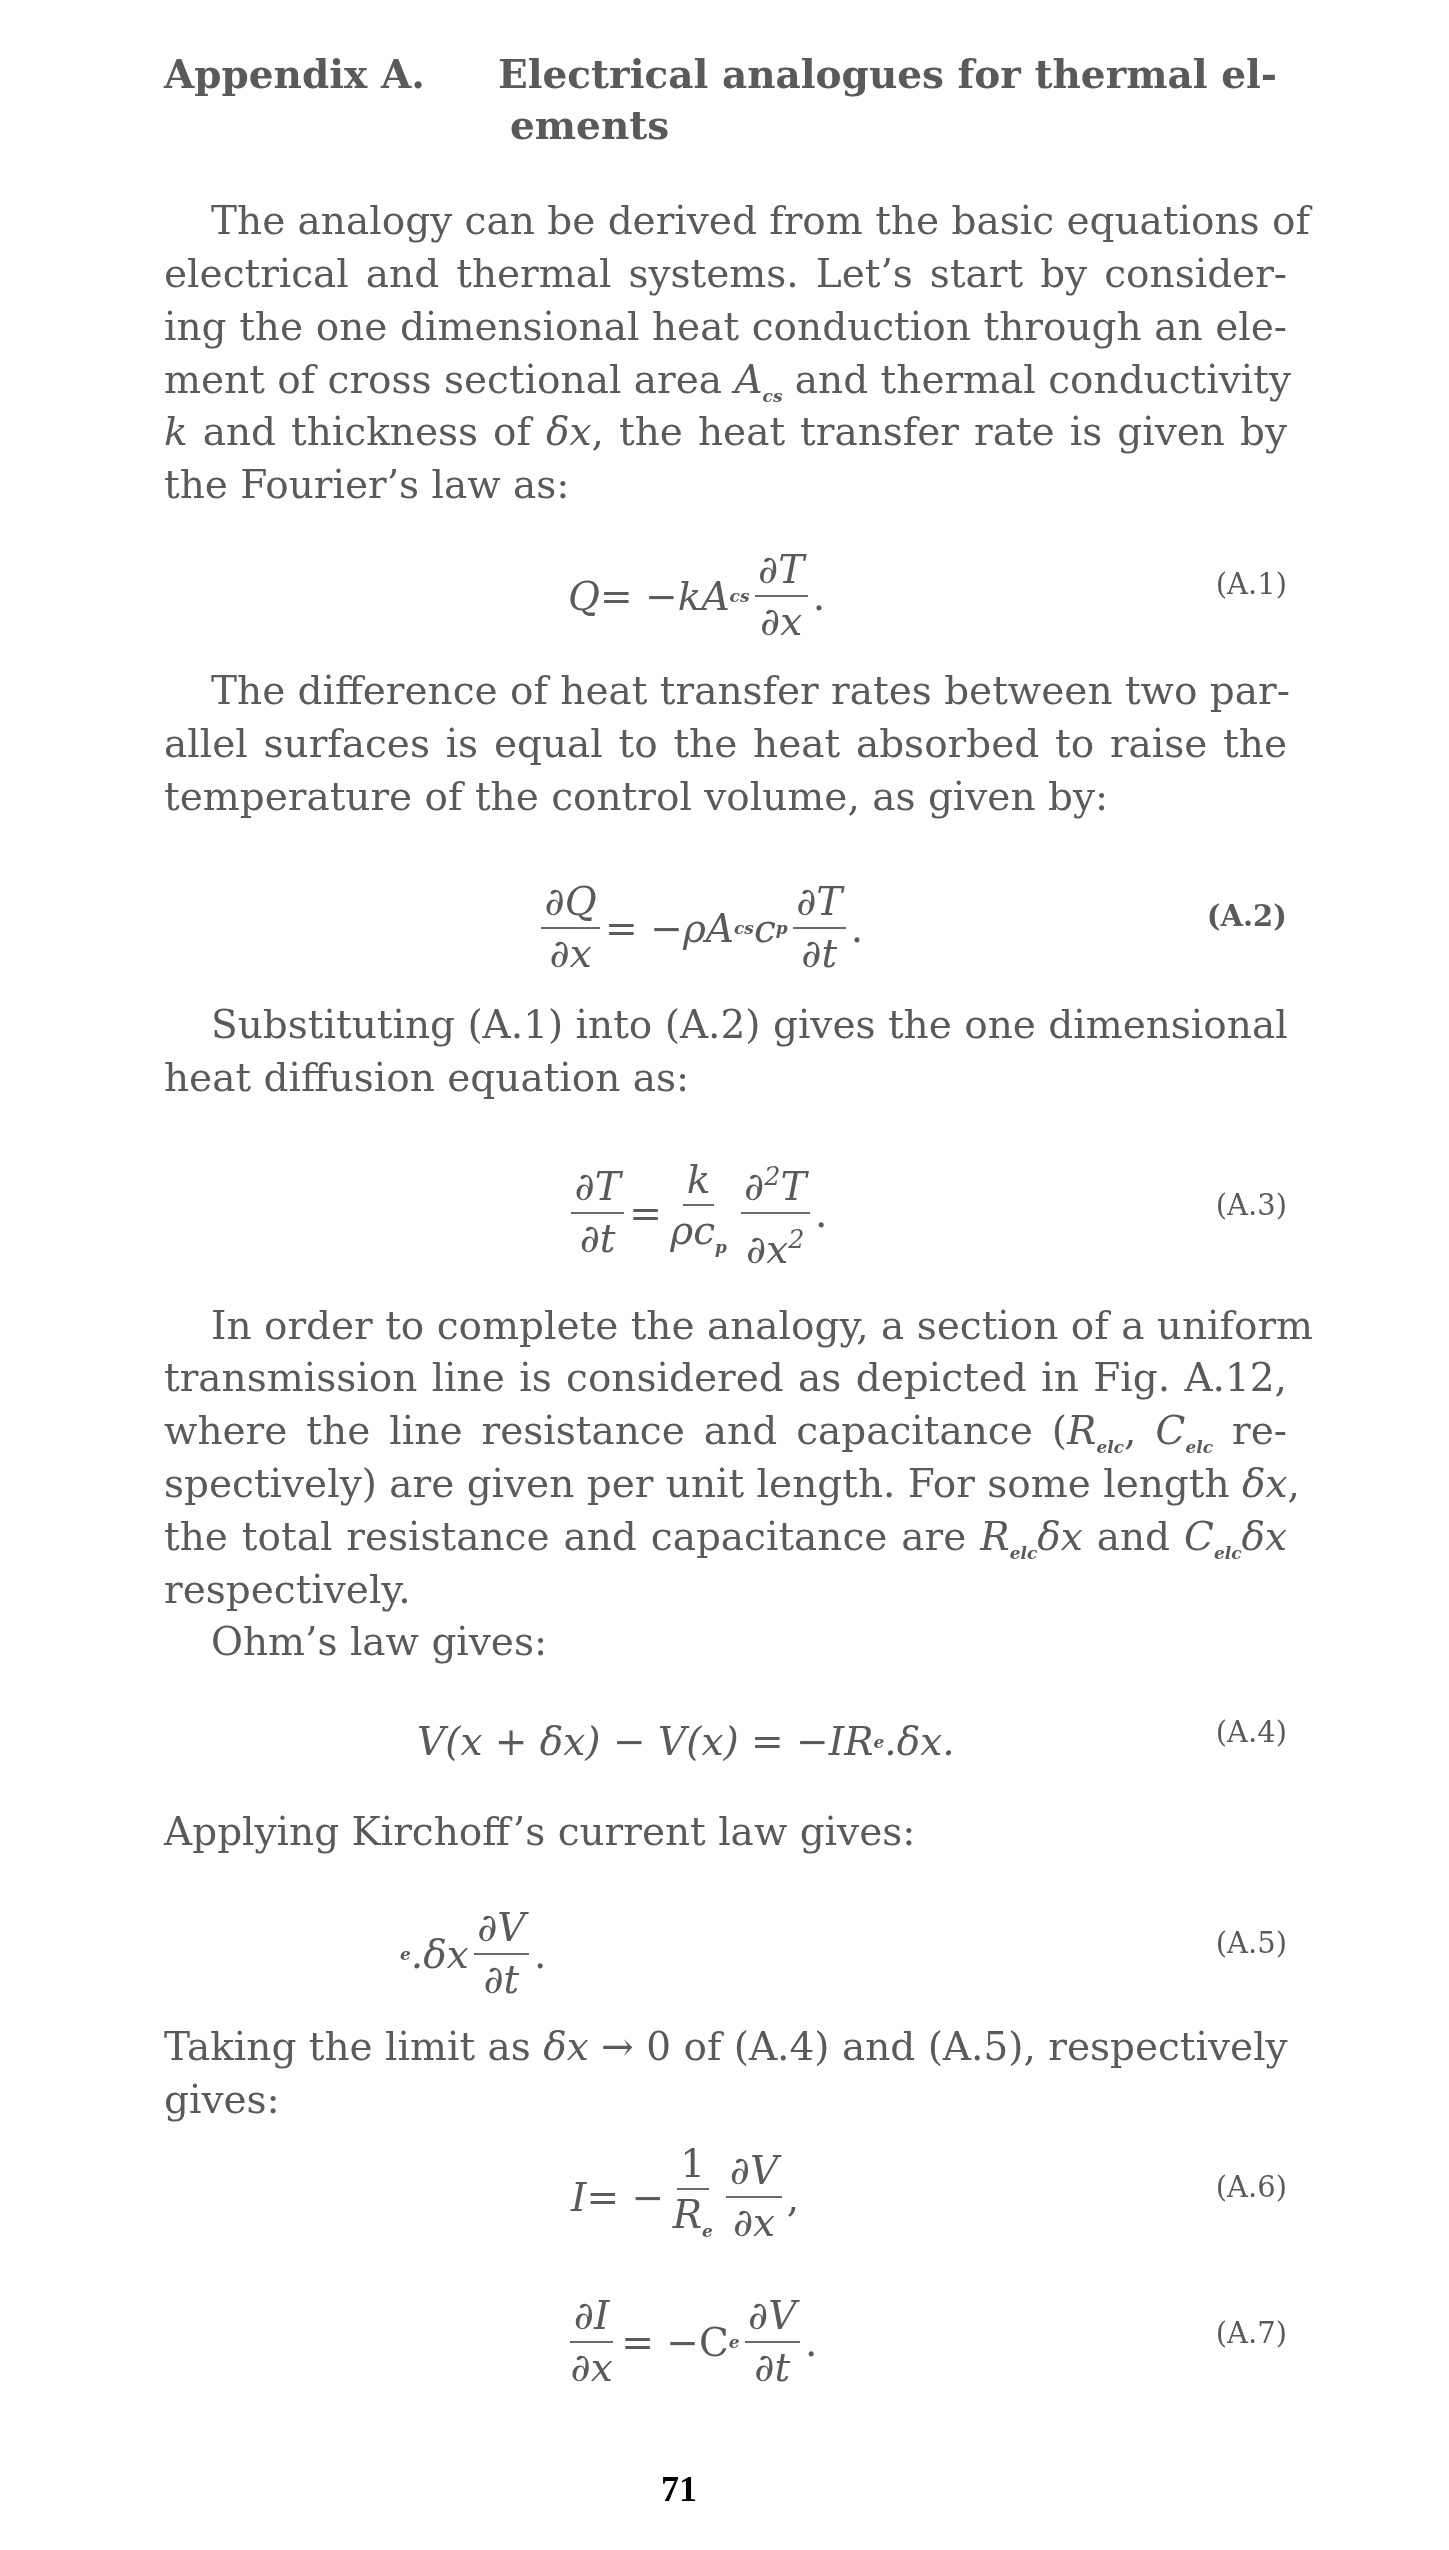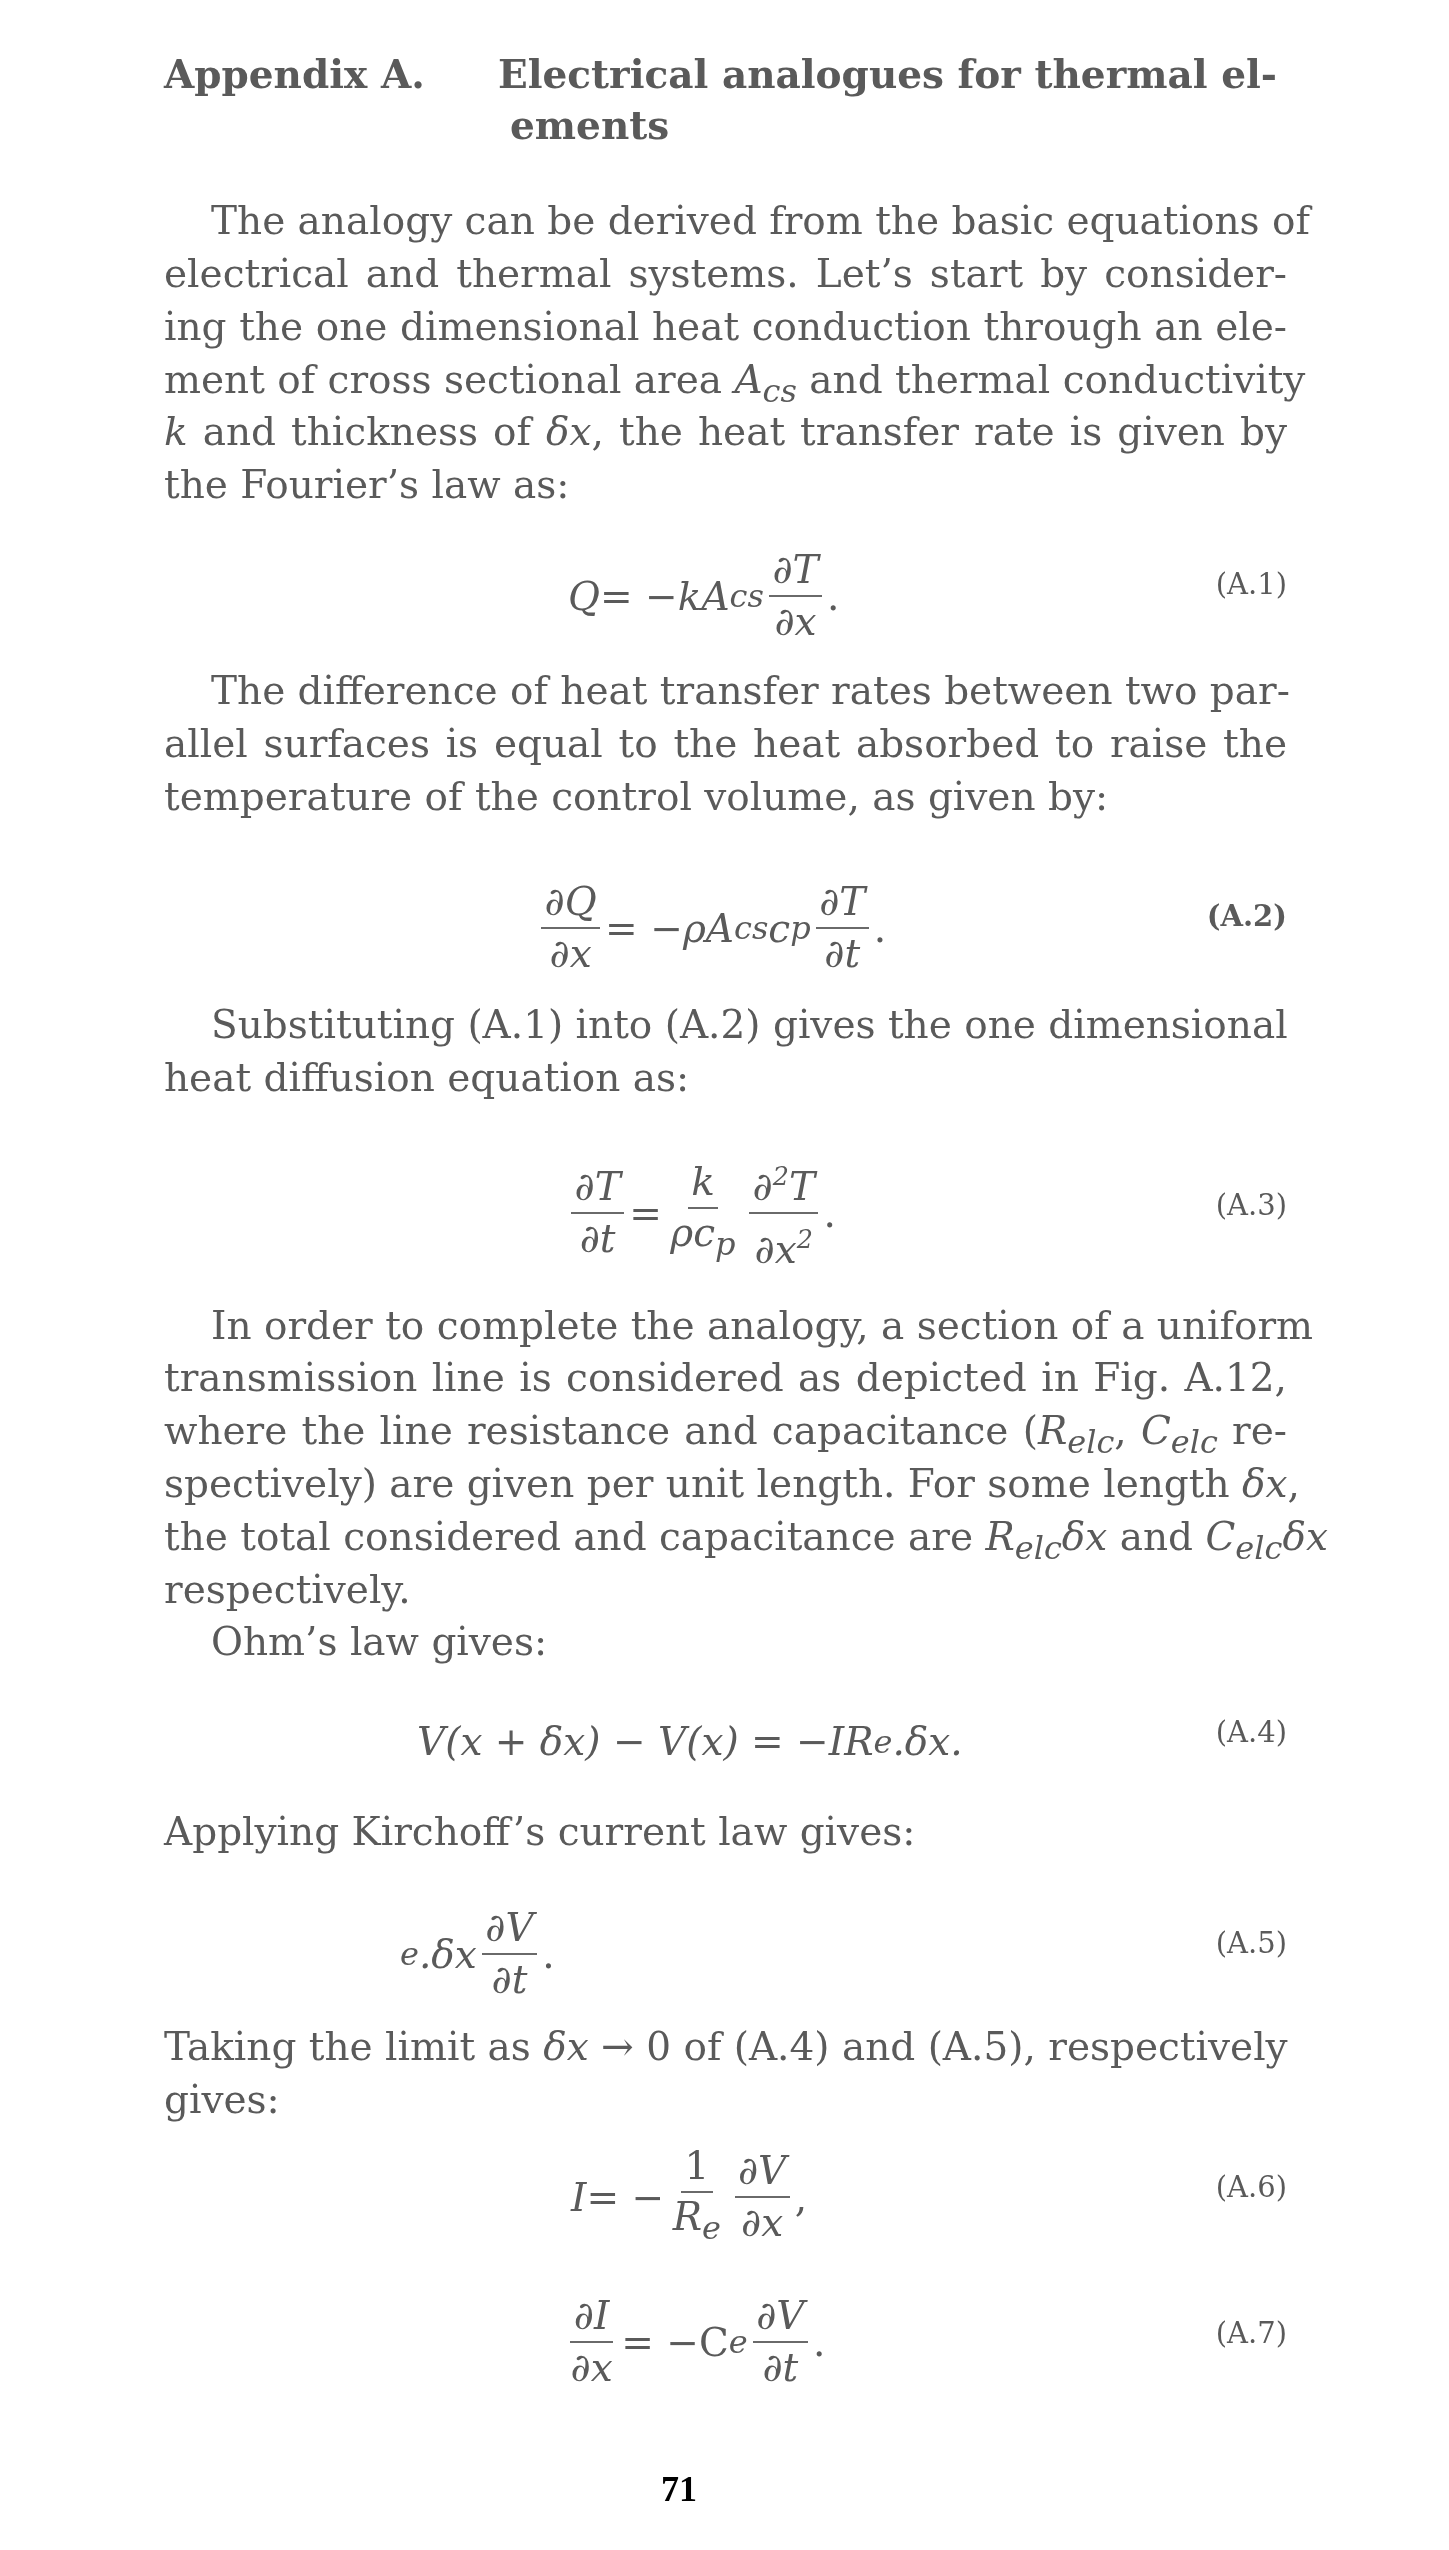--- a/index.html
+++ b/index.html
@@ -9,21 +9,21 @@
         white-space:nowrap; text-align:justify; text-align-last:justify; }
   .ln.last { text-align-last:left; }
   .ln.ind { left:211px; width:1076px; }
   .hd { position:absolute; font-weight:bold; font-size:39px; white-space:nowrap; color:#5a5a5a; }
   .eq { position:absolute; font-size:39px; white-space:nowrap; font-style:italic; display:flex; align-items:center; }
   .eq .up { font-style:normal; }
   .eqn { position:absolute; right:162px; font-size:29px; white-space:nowrap; }
   .frac { display:inline-flex; flex-direction:column; align-items:center; vertical-align:middle; margin:0 5.1px; }
   .frac .num { border-bottom:2.6px solid #6a6a6a; padding:0 3.4px 1.7px; line-height:46px; }
   .frac .den { padding:1.7px 3.4px 0; line-height:46px; }
-  sub { font-size:32px; vertical-align:-8.5px; }
+  sub { font-size:17px; vertical-align:-8.5px;font-weight:bold; }
   sup { font-size:25.5px; vertical-align:15.3px; }
   .pg { position:absolute; left:661px; top:2468px; font-family:"Liberation Serif",serif;
         font-weight:bold; font-size:36px; color:#000; }
   i { font-style:italic; }
 </style>
 </head>
 <body>
 
 <div class="hd" style="left:164px;top:51px;">Appendix A.</div>
 <div class="hd" style="left:498px;top:51px;">Electrical analogues for thermal el-</div>
@@ -100,21 +100,21 @@
 
 <div class="ln ind" style="top:1299px;">In order to complete the analogy, a section of a uniform</div>
 <div class="ln" style="top:1351px;">transmission line is considered as depicted in Fig. A.12,</div>
 <div class="ln" style="top:1404px;">
   <span>where the line resistance and capacitance (</span><i>R</i><sub><i>elc</i></sub><span>, </span><i>C</i><sub><i>elc</i></sub><span> re-</span>
 </div>
 <div class="ln" style="top:1457px;">
   <span>spectively) are given per unit length. For some length </span><i>δx</i><span>,</span>
 </div>
 <div class="ln" style="top:1510px;">
-  <span>the total considered and capacitance are </span><i>R</i><sub><i>elc</i></sub><i>δx</i><span> and </span><i>C</i><sub><i>elc</i></sub><i>δx</i>
+  <span>the total resistance and capacitance are </span><i>R</i><sub><i>elc</i></sub><i>δx</i><span> and </span><i>C</i><sub><i>elc</i></sub><i>δx</i>
 </div>
 <div class="ln last" style="top:1563px;">respectively.</div>
 <div class="ln ind last" style="top:1615px;">Ohm’s law gives:</div>
 
 <div class="eq" style="left:417px;top:1703px;height:77px;">
   <span>V(x + δx) − V(x) = −IR</span>
     <sub>e</sub>
     <span>.δx.</span>
 </div>
 <div class="eqn" style="top:1715px;">(A.4)</div>

